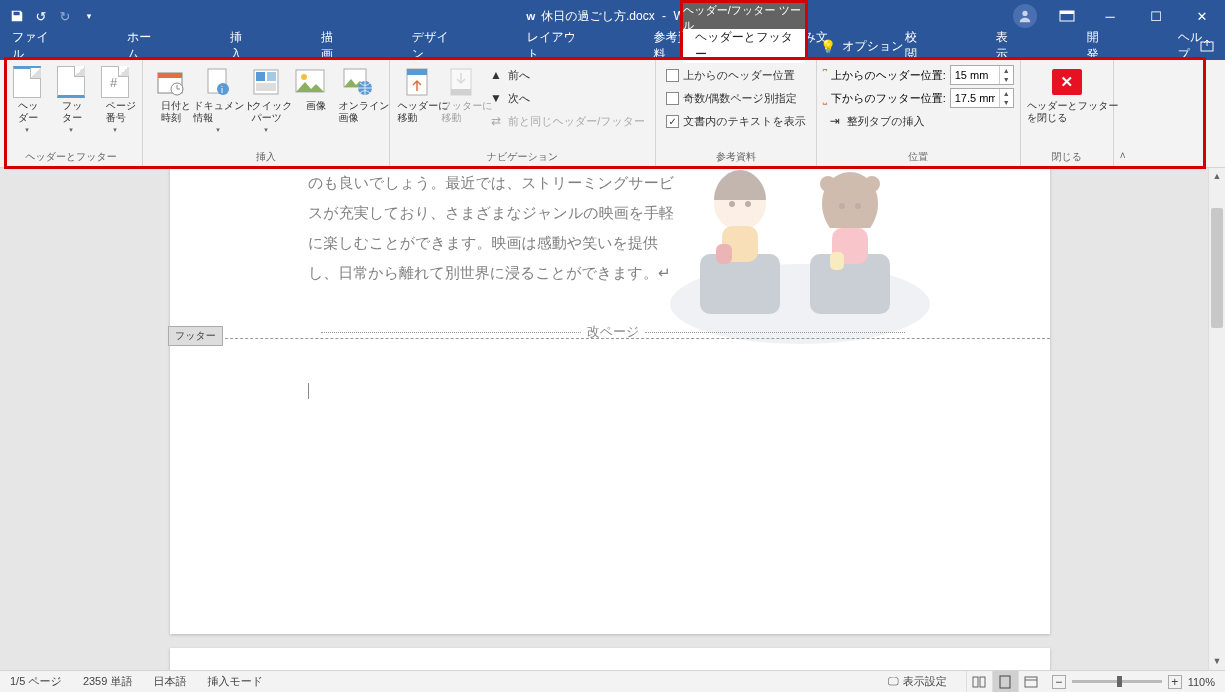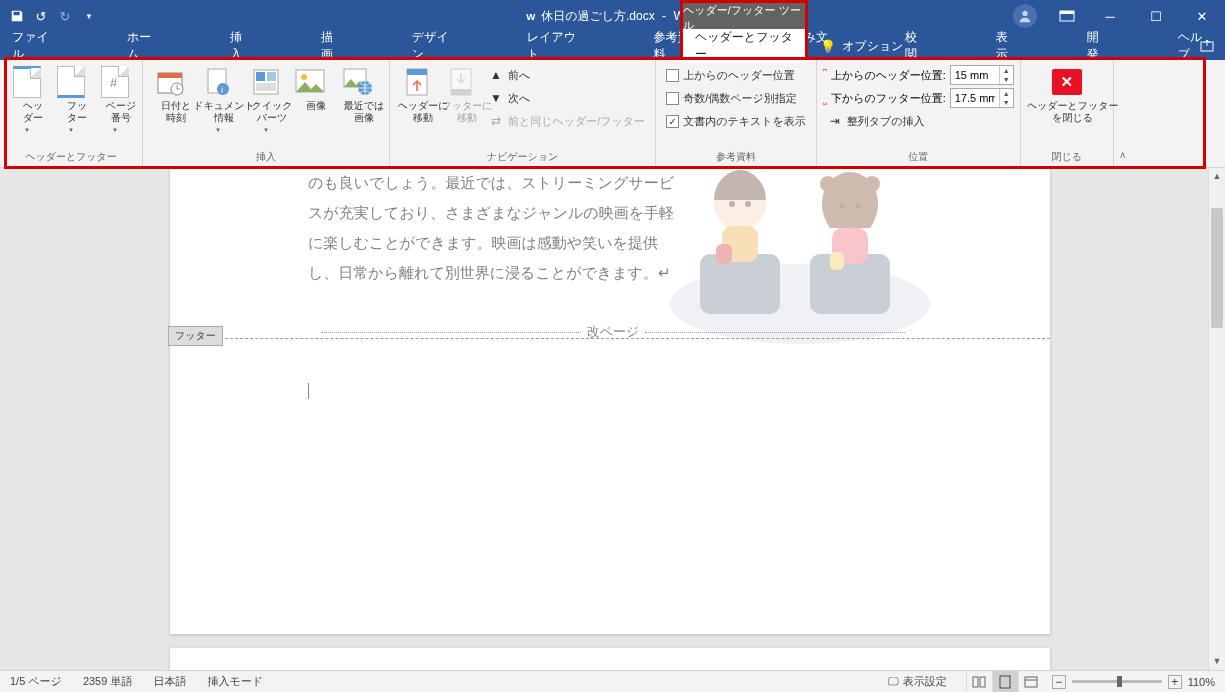--- a/index.html
+++ b/index.html
@@ -56,21 +56,21 @@
     background: #f3f3f3;
     display: flex;
     border-bottom: 1px solid #d4d4d4;
   }
   .red-outline { position:absolute; left:4px; top:-3px; width:1202px; height:112px; border:3px solid #d40000; pointer-events:none; z-index:5;}
   .group { display:flex; flex-direction:column; border-right:1px solid #d4d4d4; padding: 4px 6px 0 6px; }
   .group-body { flex:1; display:flex; align-items:flex-start; gap:2px;}
   .group-label { text-align:center; font-size:10px; color:#666; padding:2px 0 3px;}
   .big-btn { display:flex; flex-direction:column; align-items:center; justify-content:flex-start; width:42px; padding-top:2px; gap:2px; cursor:pointer;}
   .big-btn .ico { width:32px; height:32px; display:flex; align-items:center; justify-content:center;}
-  .big-btn .lbl { font-size:10px; text-align:center; line-height:1.2; color:#333;padding-left:12px;}
+  .big-btn .lbl { font-size:10px; line-height:1.2; color:#333;padding-left:12px;}
   .big-btn.wide { width:50px;}
   .big-btn .drop { font-size:7px; color:#666;}
   .stack { display:flex; flex-direction:column; gap:1px; justify-content:flex-start;}
   .row-item { display:flex; align-items:center; gap:4px; height:22px; padding:0 4px; font-size:11px; color:#333; cursor:pointer; white-space:nowrap;}
   .row-item.disabled { color:#aaa;}
   .row-item .ri-ico { width:16px; height:16px; display:flex; align-items:center; justify-content:center; font-size:12px;}
   .chk { width:13px; height:13px; border:1px solid #888; background:#fff; display:inline-flex; align-items:center; justify-content:center; font-size:10px;}
   .pos-row { display:flex; align-items:center; gap:4px; height:22px; font-size:11px;}
   .spin { display:flex; align-items:center; border:1px solid #aaa; background:#fff; height:20px;}
   .spin input { border:none; width:48px; font-size:11px; padding:0 4px; text-align:left; outline:none;}
@@ -270,21 +270,21 @@
       </div>
       <div class="big-btn wide">
         <div class="ico">
               <svg width="30" height="28" viewBox="0 0 30 28">
                 <rect x="1" y="1" width="22" height="18" fill="#fff" stroke="#aaa"></rect>
                 <path d="M1 19l7-8 5 6 4-4 6 6H1z" fill="#8ab060"></path>
                 <circle cx="22" cy="20" r="7" fill="#5b9bd5"></circle>
                 <path d="M15 20h14M22 13v14M17 15c3 3 7 3 10 0M17 25c3-3 7-3 10 0" stroke="#fff" fill="none" stroke-width="0.8"></path>
               </svg>
             </div>
-        <span class="lbl" style="white-space:pre">最近では
+        <span class="lbl" style="white-space:pre">オンライン
 画像</span>
       </div>
     </div>
     <div class="group-label">挿入</div>
   </div>
 
   <div class="group">
     <div class="group-body">
       <div class="big-btn">
         <div class="ico">

